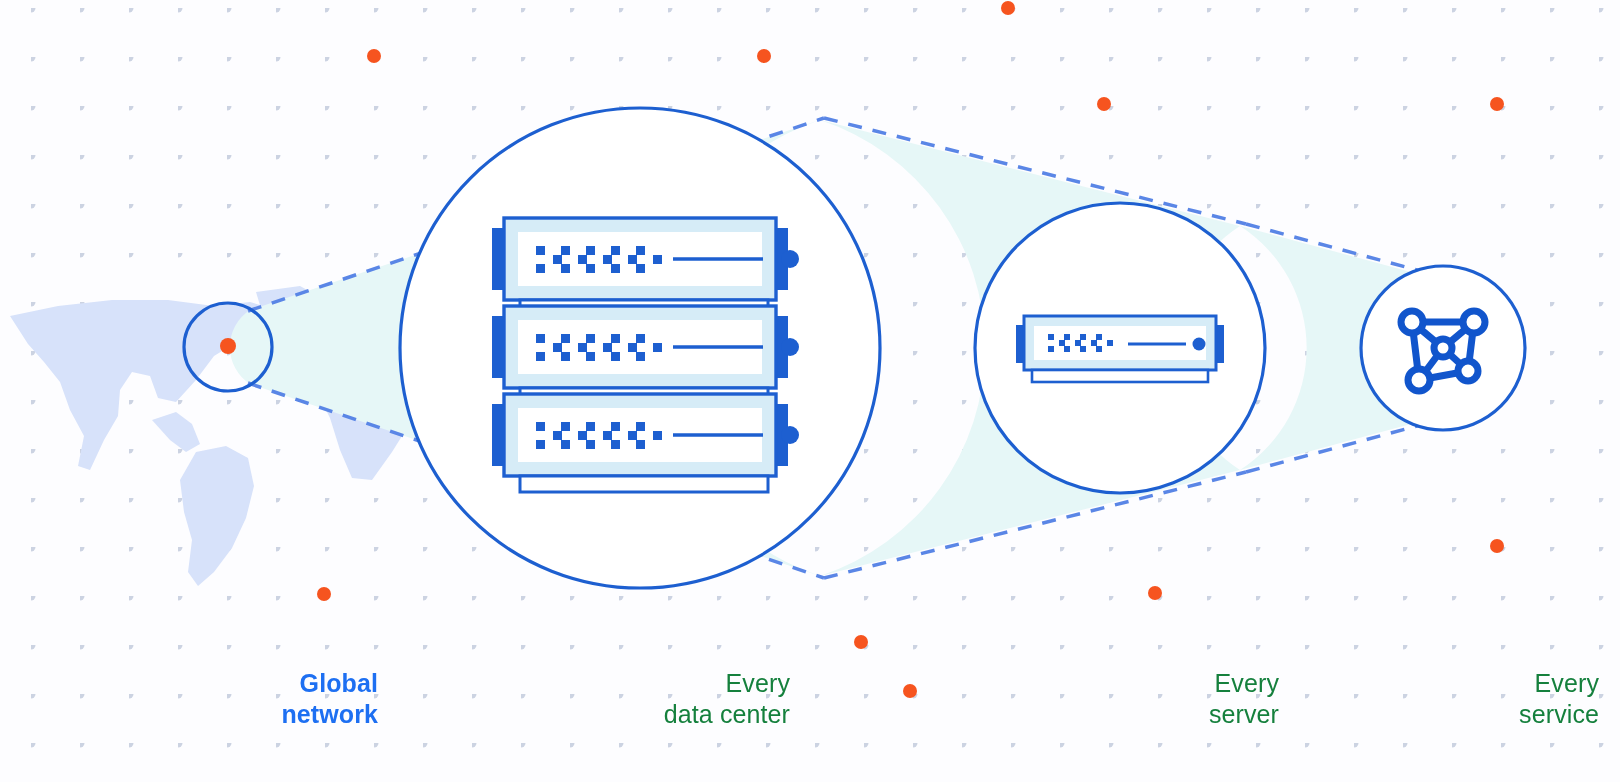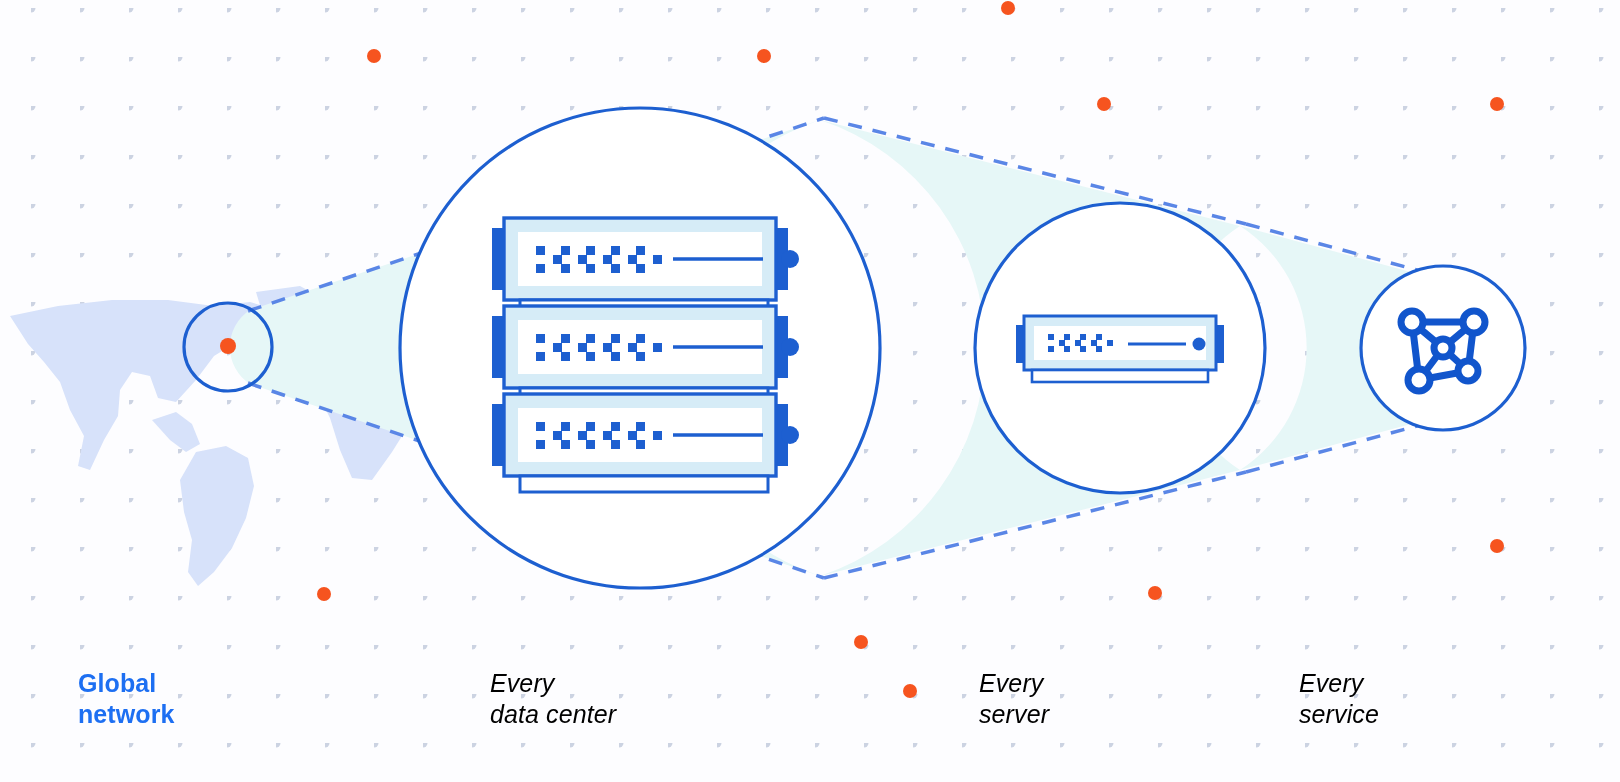--- a/index.html
+++ b/index.html
@@ -19,30 +19,30 @@
   }
   #scene {
     position: absolute;
     inset: 0;
     width: 1620px;
     height: 782px;
     display: block;
   }
   .label {
     position: absolute;
-    text-align: left;
+    text-align: right;
     font-family: "Liberation Sans", sans-serif;
     font-size: 25px;
     line-height: 1.22;
     font-weight: 400;
     letter-spacing: 0.1px;
     white-space: pre-line;
     pointer-events: none;
   }
-  .label-dark { color: #000000; font-style: italic; }
+  .label-dark { color: #15803d; }
   .label-blue { color: #1d6ff2; font-weight: 700; }
 </style>
 </head>
 <body>
 
 <div id="stage">
 
   <svg id="scene" viewBox="0 0 1620 782">
     <defs>
       <pattern id="dotgrid" x="227" y="8" width="49" height="49" patternUnits="userSpaceOnUse">

